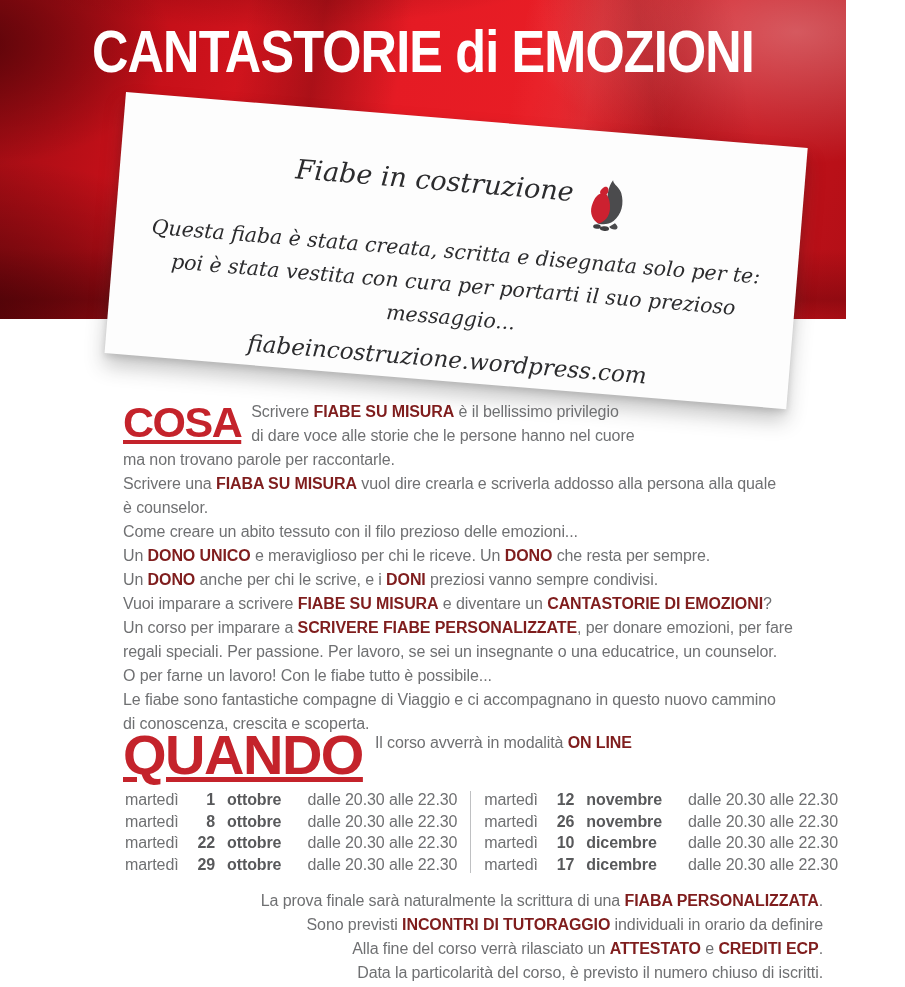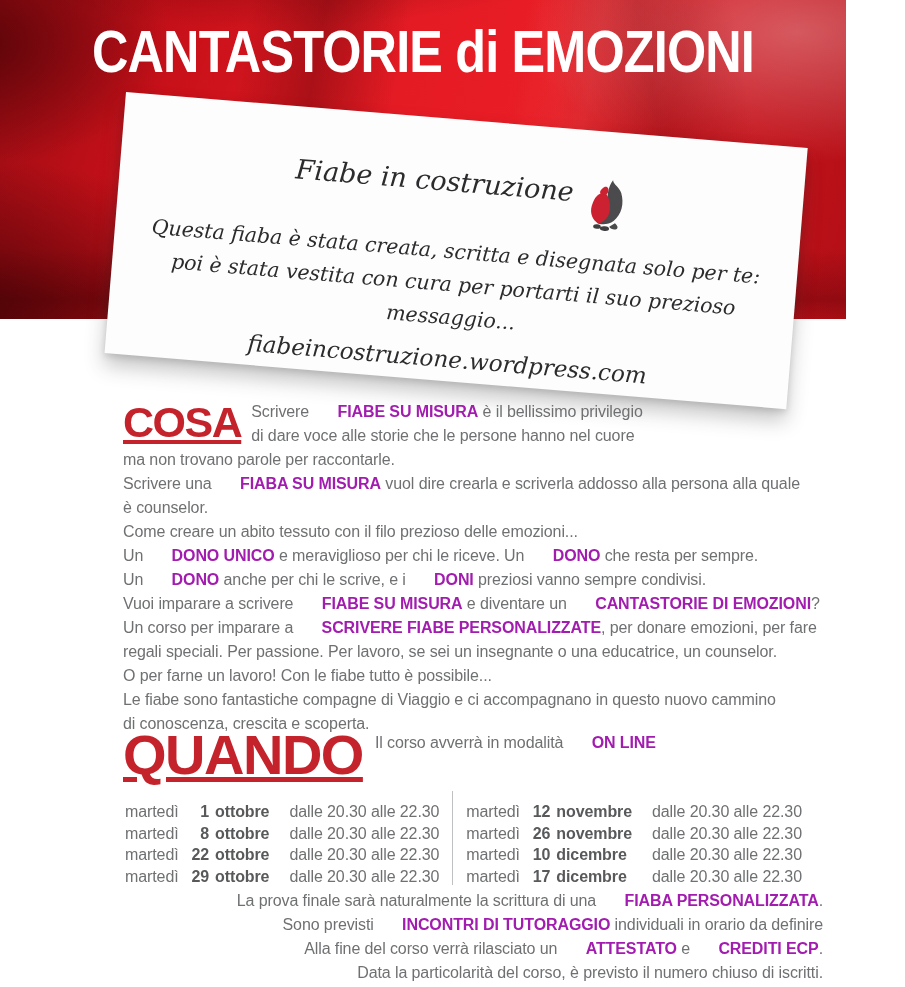--- a/index.html
+++ b/index.html
@@ -43,30 +43,30 @@
   .brand{font-size:27px;line-height:30px;}
   .logo{width:46px;height:56px;transform:translateY(-2px);}
   .card-msg{margin-top:12px;font-size:20.5px;line-height:33px;}
   .card-url{margin-top:12px;font-size:23px;}
   
   .section{
     position:absolute;left:123px;width:700px;
     color:#6f7072;font-size:16px;line-height:24px;letter-spacing:-.1px;
   }
   .line{white-space:nowrap;}
-  .line .b{font-weight:bold;color:#a21caf;margin-left:24px;}
+  .line .b{font-weight:bold;color:#7f1d1d;}
   .big-red{float:left;color:#c4232b;font-weight:bold;letter-spacing:-1.5px;text-decoration:underline;}
   .cosa-head{font-size:43px;line-height:40px;margin:2px 10px 0 0;}
   .quando-head{font-size:56px;line-height:44px;margin:2px 12px 0 0;}
   #section-cosa{top:400px;}
   #section-quando{top:731px;}
   
   .schedule{position:absolute;left:125px;top:789px;display:flex;align-items:stretch;
     color:#6f7072;font-size:16px;line-height:21.5px;letter-spacing:-.1px;}
-  .sch-col{display:grid;grid-template-columns:52px 26px max-content max-content;column-gap:6px;align-items:baseline;margin-top:12px;}
+  .sch-col{display:grid;grid-template-columns:52px 26px max-content max-content;column-gap:12px;align-items:baseline;}
   .sch-day{text-align:right;font-weight:bold;color:#58595b;}
   .sch-month{font-weight:bold;color:#58595b;}
   .sch-time{margin-left:14px;}
   .sch-divider{width:1px;background:#bfc0c2;margin:2px 13px;}
   #section-final{top:889px;text-align:right;}
 </style>
 </head>
 <body>
 
 <div class="poster">

